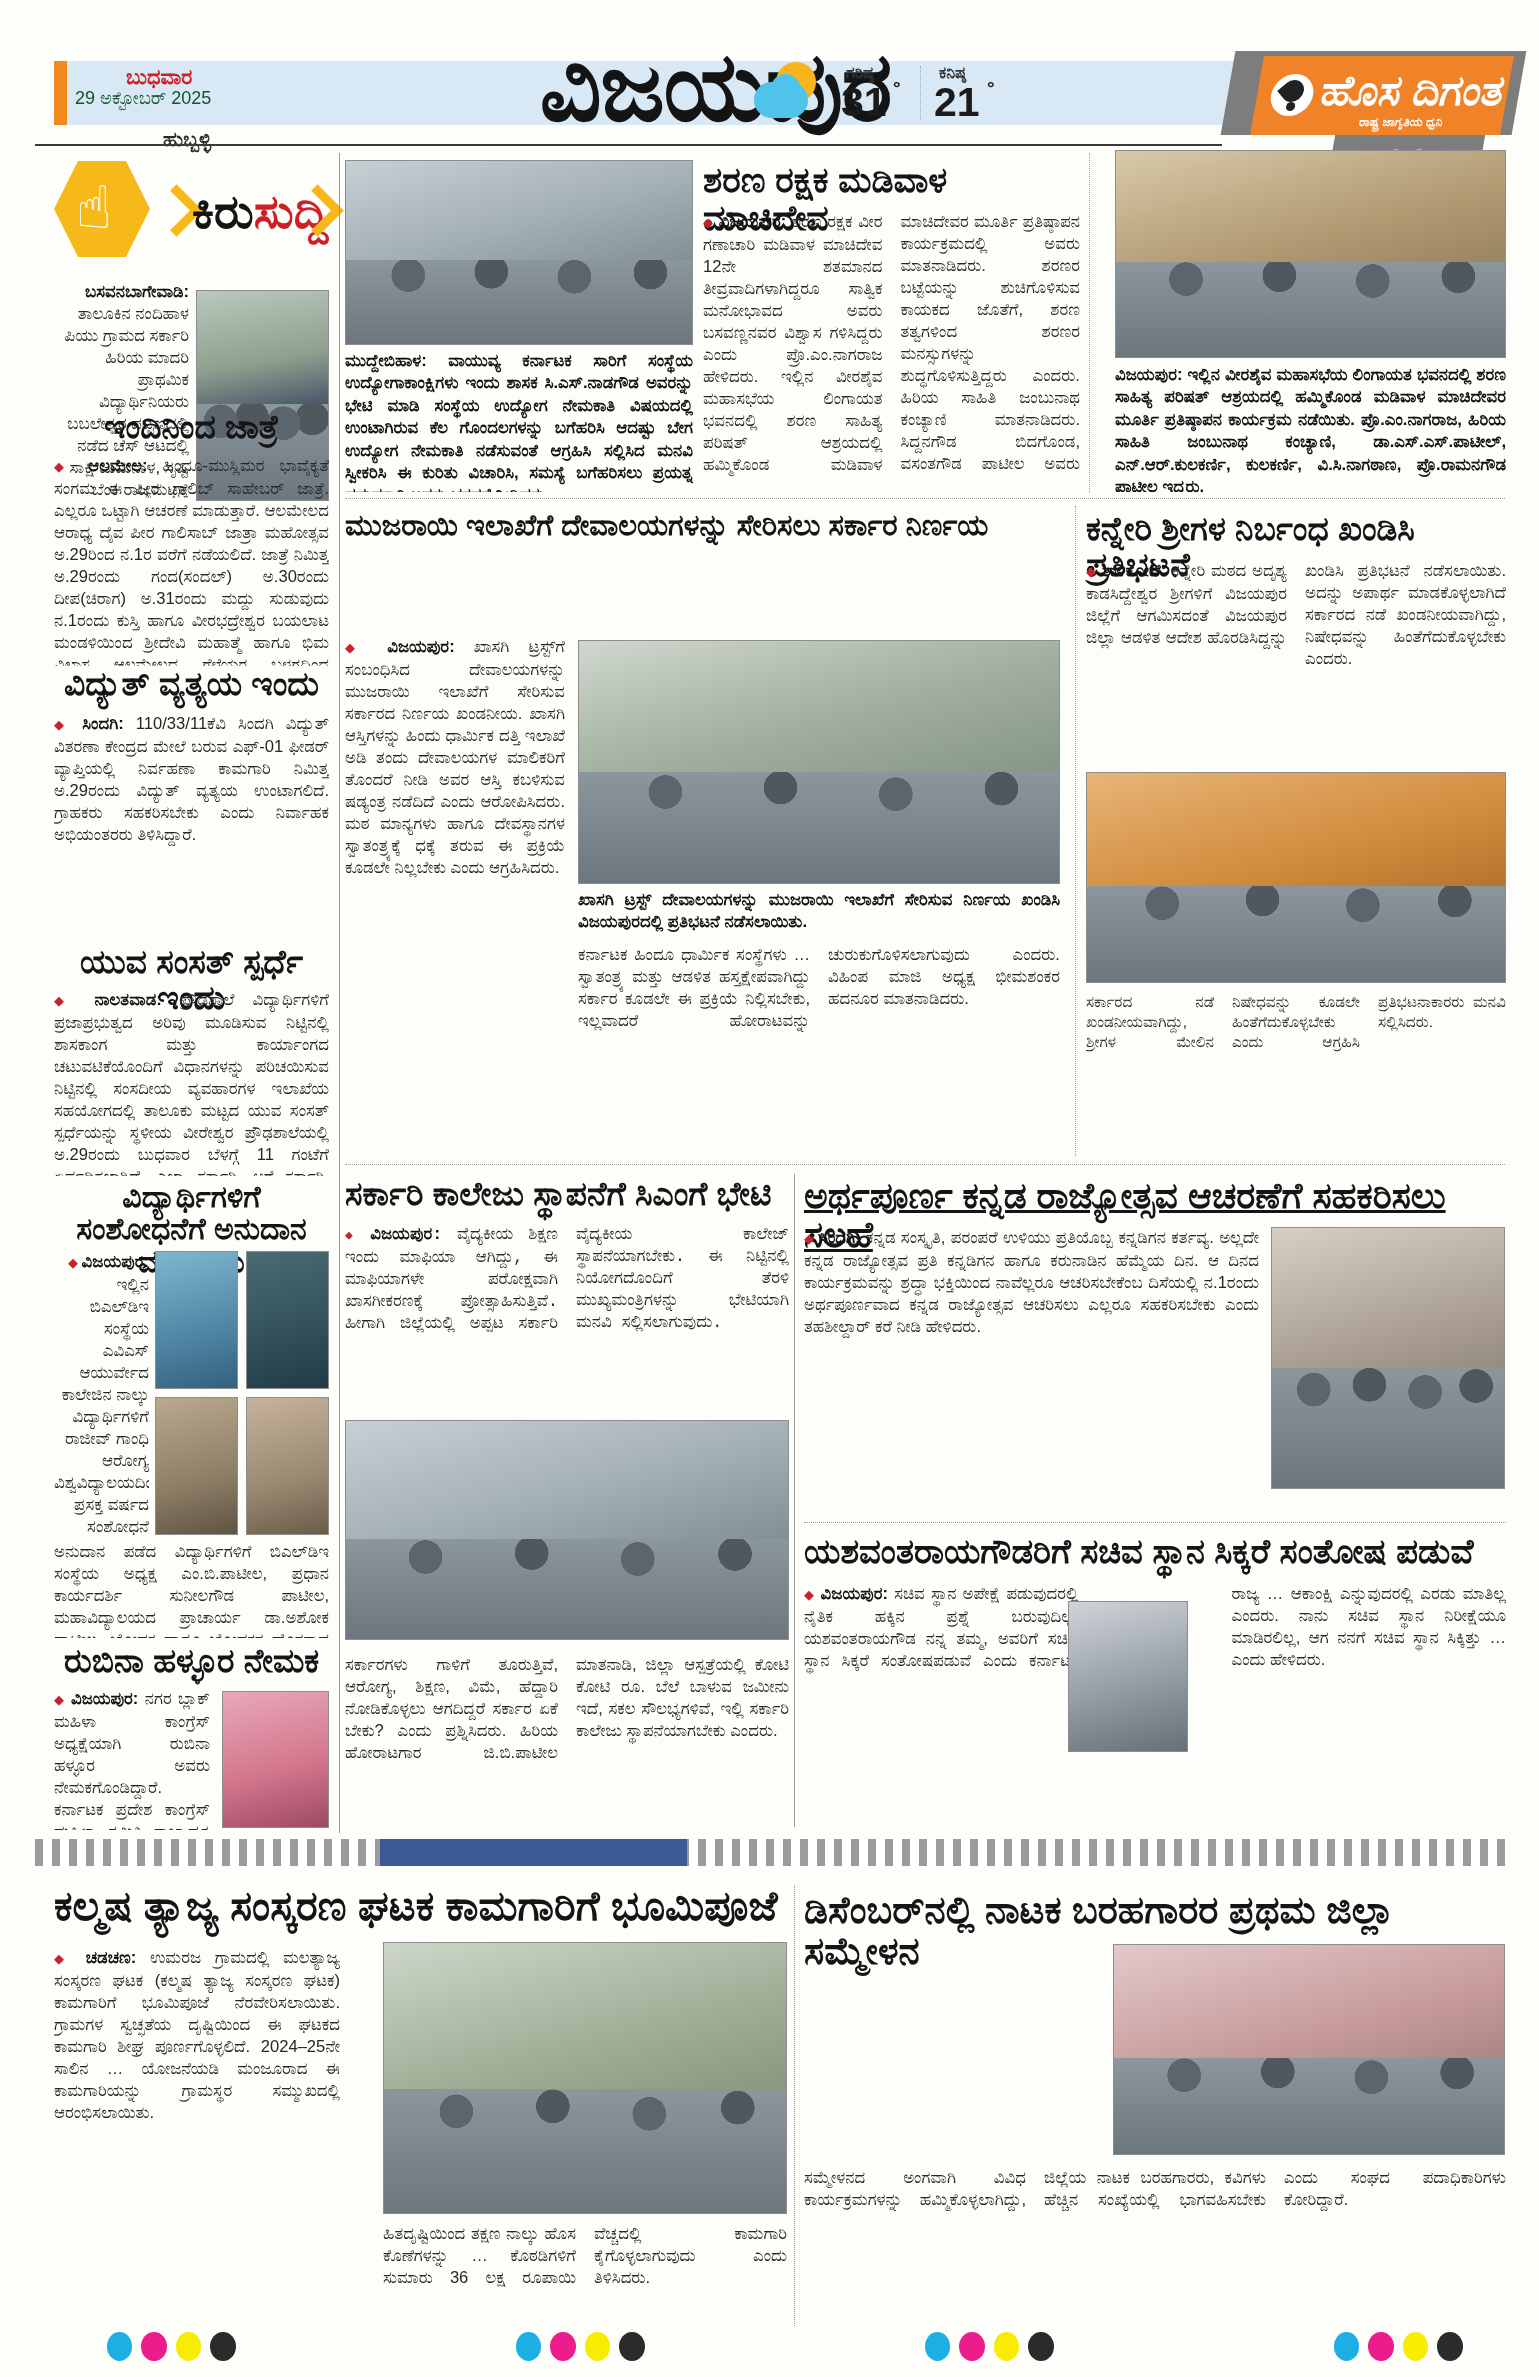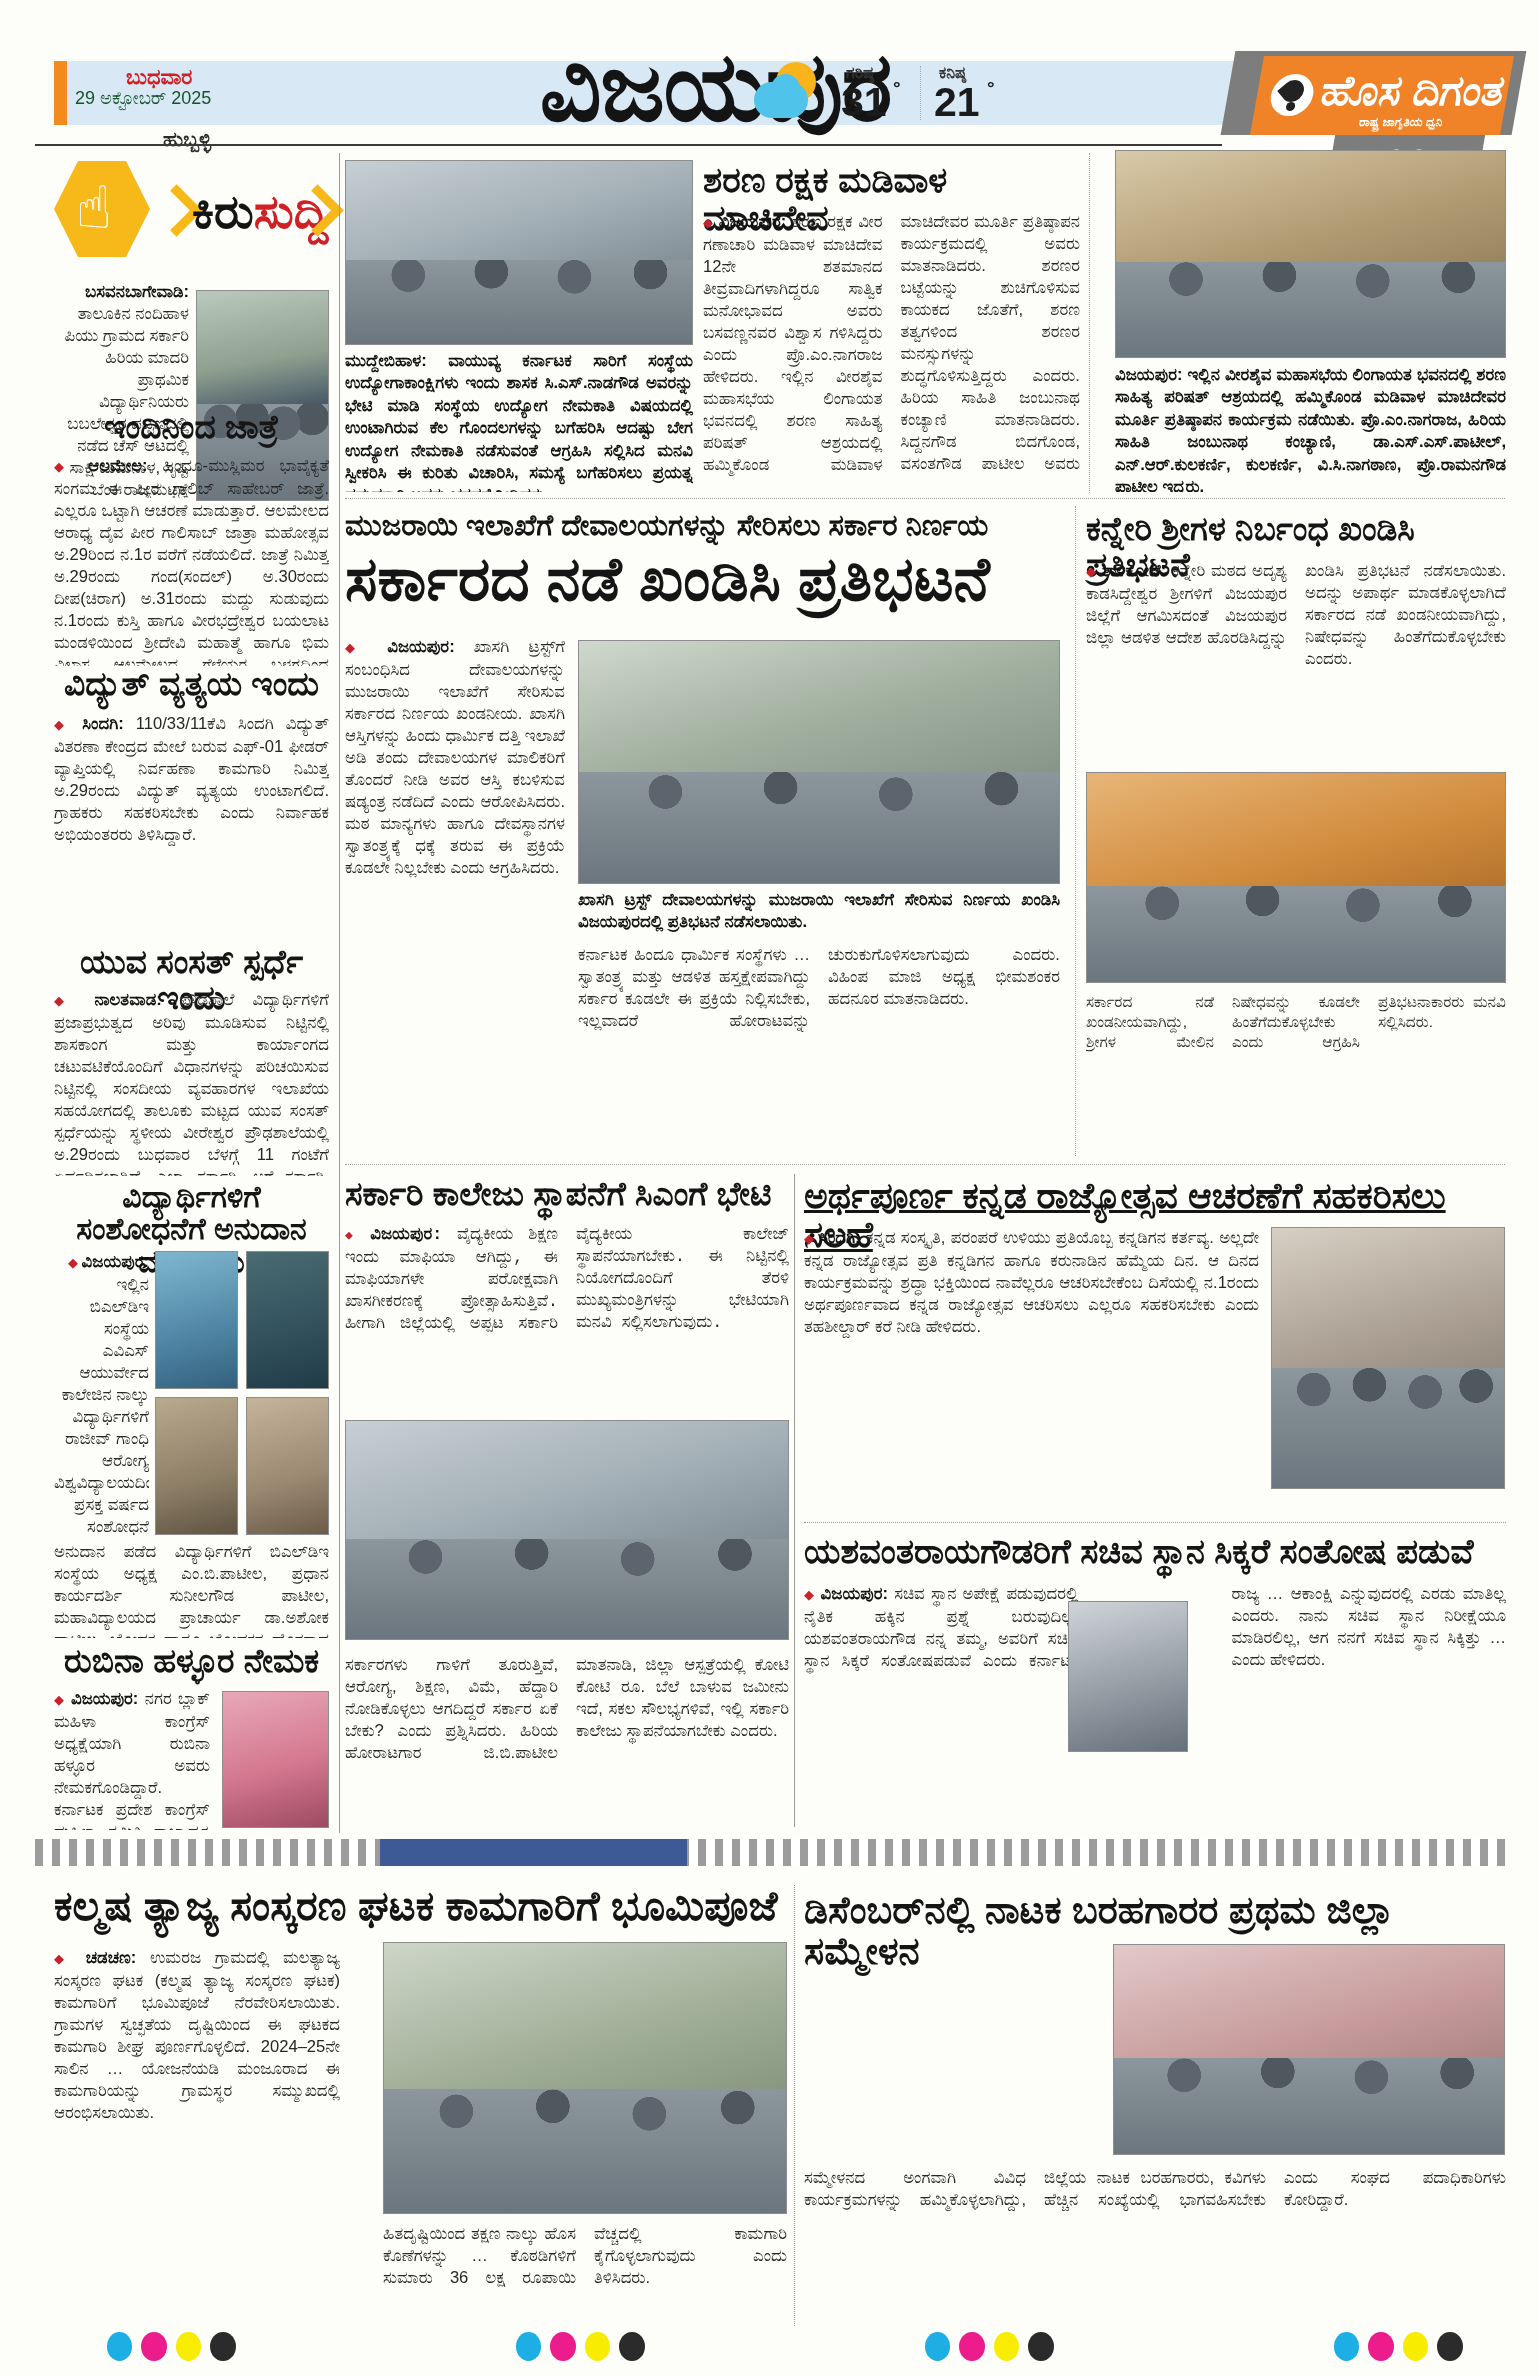--- a/index.html
+++ b/index.html
@@ -159,21 +159,20 @@
 
   <div class="abs dotv" style="left:1089px;top:153px;height:340px;"></div>
 
   <div class="abs photo" style="left:1115px;top:150px;width:391px;height:208px;background:linear-gradient(165deg,#d9c9a8,#b09a72 45%,#7d6a4c);">
       <div class="ppl"></div>
     </div>
   <div class="abs cap" style="left:1115px;top:364px;width:391px;height:128px;">ವಿಜಯಪುರ: ಇಲ್ಲಿನ ವೀರಶೈವ ಮಹಾಸಭೆಯ ಲಿಂಗಾಯತ ಭವನದಲ್ಲಿ ಶರಣ ಸಾಹಿತ್ಯ ಪರಿಷತ್ ಆಶ್ರಯದಲ್ಲಿ ಹಮ್ಮಿಕೊಂಡ ಮಡಿವಾಳ ಮಾಚಿದೇವರ ಮೂರ್ತಿ ಪ್ರತಿಷ್ಠಾಪನ ಕಾರ್ಯಕ್ರಮ ನಡೆಯಿತು. ಪ್ರೊ.ಎಂ.ನಾಗರಾಜ, ಹಿರಿಯ ಸಾಹಿತಿ ಜಂಬುನಾಥ ಕಂಚ್ಯಾಣಿ, ಡಾ.ಎಸ್.ಎಸ್.ಪಾಟೀಲ್, ಎನ್.ಆರ್.ಕುಲಕರ್ಣಿ, ಕುಲಕರ್ಣಿ, ವಿ.ಸಿ.ನಾಗಠಾಣ, ಪ್ರೊ.ರಾಮನಗೌಡ ಪಾಟೀಲ ಇದ್ದರು.</div>
 
   <div class="abs hdot" style="left:345px;top:498px;width:1160px;"></div>
   <div class="abs hl" style="left:345px;top:510px;width:728px;font-size:29px;">ಮುಜರಾಯಿ ಇಲಾಖೆಗೆ ದೇವಾಲಯಗಳನ್ನು ಸೇರಿಸಲು ಸರ್ಕಾರ ನಿರ್ಣಯ</div>
-  <div class="abs hl" style="left:345px;top:547px;width:728px;font-size:61px;font-weight:900;">ಸರ್ಕಾರದ ನಡೆ ಖಂಡಿಸಿ ಪ್ರತಿಭಟನೆ</div>
   <div class="abs body-txt" style="left:345px;top:636px;width:220px;height:521px;">
     <span class="dl bullet">ವಿಜಯಪುರ:</span> <span>ಖಾಸಗಿ ಟ್ರಸ್ಟ್‌ಗೆ ಸಂಬಂಧಿಸಿದ ದೇವಾಲಯಗಳನ್ನು ಮುಜರಾಯಿ ಇಲಾಖೆಗೆ ಸೇರಿಸುವ ಸರ್ಕಾರದ ನಿರ್ಣಯ ಖಂಡನೀಯ. ಖಾಸಗಿ ಆಸ್ತಿಗಳನ್ನು ಹಿಂದು ಧಾರ್ಮಿಕ ದತ್ತಿ ಇಲಾಖೆ ಅಡಿ ತಂದು ದೇವಾಲಯಗಳ ಮಾಲಿಕರಿಗೆ ತೊಂದರೆ ನೀಡಿ ಅವರ ಆಸ್ತಿ ಕಬಳಿಸುವ ಷಡ್ಯಂತ್ರ ನಡೆದಿದೆ ಎಂದು ಆರೋಪಿಸಿದರು. ಮಠ ಮಾನ್ಯಗಳು ಹಾಗೂ ದೇವಸ್ಥಾನಗಳ ಸ್ವಾತಂತ್ರ್ಯಕ್ಕೆ ಧಕ್ಕೆ ತರುವ ಈ ಪ್ರಕ್ರಿಯೆ ಕೂಡಲೇ ನಿಲ್ಲಬೇಕು ಎಂದು ಆಗ್ರಹಿಸಿದರು.</span>
   </div>
   <div class="abs photo" style="left:578px;top:640px;width:482px;height:244px;background:linear-gradient(165deg,#cfd8cd,#9fae9d 40%,#6d7d72);">
       <div class="ppl"></div>
     </div>
   <div class="abs cap" style="left:578px;top:889px;width:482px;height:47px;">ಖಾಸಗಿ ಟ್ರಸ್ಟ್ ದೇವಾಲಯಗಳನ್ನು ಮುಜರಾಯಿ ಇಲಾಖೆಗೆ ಸೇರಿಸುವ ನಿರ್ಣಯ ಖಂಡಿಸಿ ವಿಜಯಪುರದಲ್ಲಿ ಪ್ರತಿಭಟನೆ ನಡೆಸಲಾಯಿತು.</div>
   <div class="abs body-txt col2" style="left:578px;top:944px;width:482px;height:212px;">ಕರ್ನಾಟಕ ಹಿಂದೂ ಧಾರ್ಮಿಕ ಸಂಸ್ಥೆಗಳು … ಸ್ವಾತಂತ್ರ್ಯ ಮತ್ತು ಆಡಳಿತ ಹಸ್ತಕ್ಷೇಪವಾಗಿದ್ದು ಸರ್ಕಾರ ಕೂಡಲೇ ಈ ಪ್ರಕ್ರಿಯೆ ನಿಲ್ಲಿಸಬೇಕು, ಇಲ್ಲವಾದರೆ ಹೋರಾಟವನ್ನು ಚುರುಕುಗೊಳಿಸಲಾಗುವುದು ಎಂದರು. ವಿಹಿಂಪ ಮಾಜಿ ಅಧ್ಯಕ್ಷ ಭೀಮಶಂಕರ ಹದನೂರ ಮಾತನಾಡಿದರು.</div>
 
   <div class="abs dotv" style="left:1075px;top:506px;height:650px;"></div>

